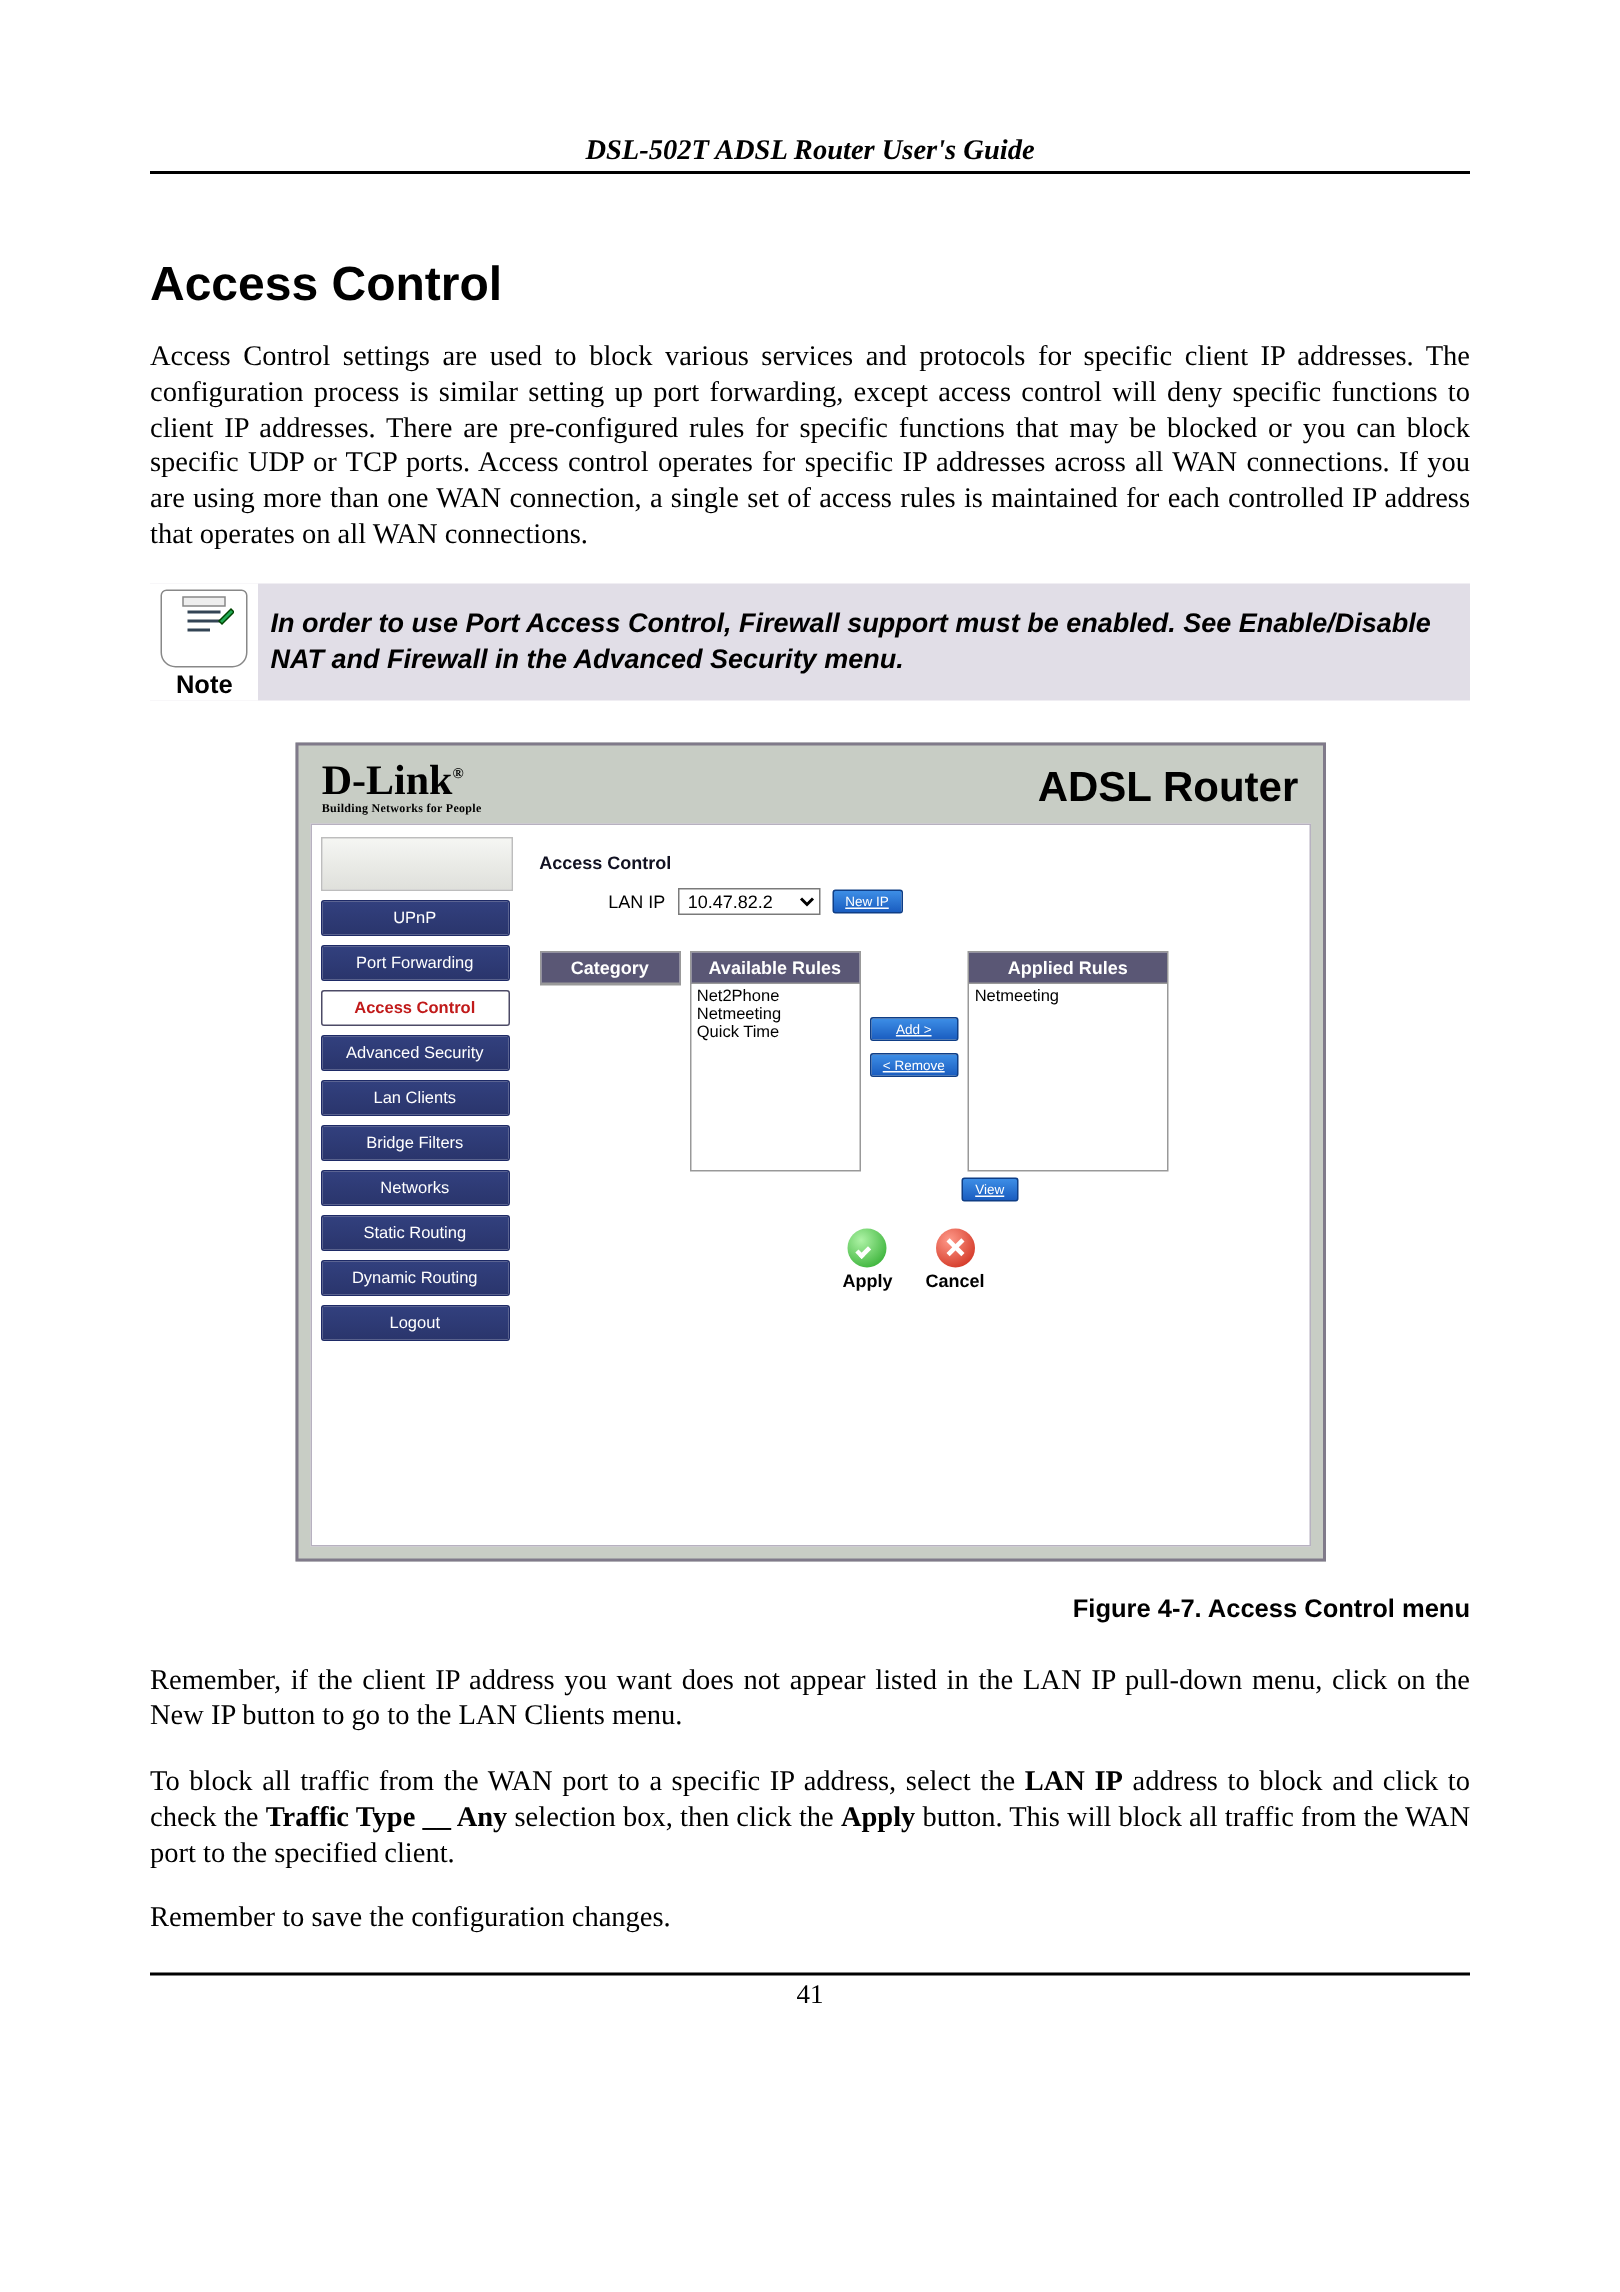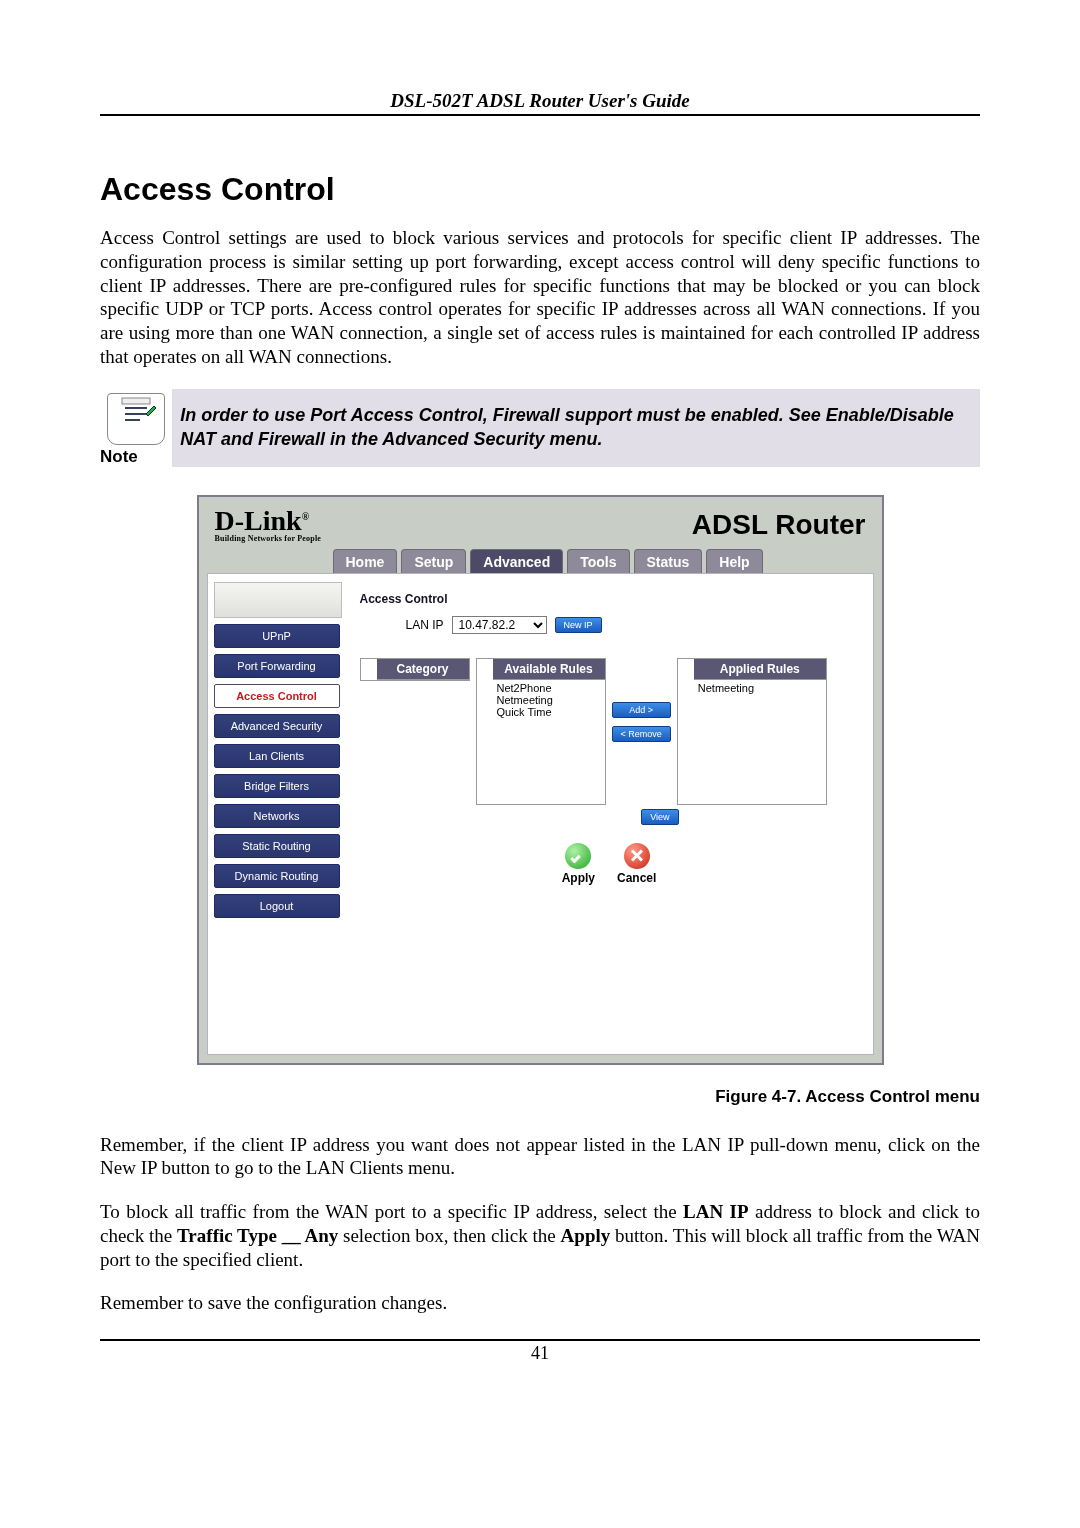--- a/index.html
+++ b/index.html
@@ -24,21 +24,21 @@
   }
   .para{
     font-size:19px;text-align:justify;margin:0 0 20px 0;
     line-height:1.25;
   }
   .note-row{
     display:flex;align-items:flex-start;background:#e1dee7;
     padding:0;margin:6px 0 28px 0;
   }
   .note-icon-cell{
-    background:#fff;text-align:left;width:110px;
+    background:#fff;text-align:center;width:110px;
     padding:4px 0 0 0;
   }
   .note-icon{
     width:56px;height:50px;border:1px solid #888;border-radius:4px 4px 10px 10px;
     margin:0 auto 2px auto;position:relative;background:#fff;
   }
   .note-icon svg{display:block;margin:auto}
   .note-label{font-family:Arial,sans-serif;font-weight:bold;font-size:17px}
   .note-text{
     font-style:italic;font-weight:bold;font-family:Arial,sans-serif;
@@ -94,27 +94,27 @@
   .sbtn.sel{background:#fff;color:#c11a1a;font-weight:bold;border:1px solid #4c4a66;}
   .content{
     flex:1;padding:12px 14px 12px 14px;font-family:Arial,sans-serif;font-size:12px;color:#000;
   }
   .acc-title{font-weight:bold;color:#112;margin:6px 0 10px 0;font-size:12px}
   .fld-row{display:flex;align-items:center;margin:4px 0;gap:8px}
   .fld-lbl{width:84px;text-align:right;font-size:12px}
   select.mini{font-size:12px;border:1px solid #7a7a7a;background:#fff;padding:0 14px 0 2px}
   .mini-btn{
     background:linear-gradient(#3d8ee6,#1a5dc0);color:#fff;border:1px solid #0f3e86;
-    font-size:9px;padding:2px 8px;border-radius:2px;font-family:Arial,sans-serif;
+    font-size:9px;padding:2px 8px;border-radius:2px;font-family:Arial,sans-serif;text-decoration:underline;
   }
   .rules{
     display:flex;margin-top:24px;align-items:flex-start;gap:6px;
   }
   .col{
-    border:1px solid #999;font-size:12px;padding-left:16px;
+    border:1px solid #999;font-size:12px;
   }
   .col .hd{
     background:#5a5775;color:#fff;font-weight:bold;text-align:center;
     padding:3px 4px;border-bottom:1px solid #999;white-space:nowrap;
   }
   .cat{width:92px}
   .cat .body{padding:6px 6px 40px 6px}
   .cat label{display:block;font-size:11px;line-height:1.6}
   .avail{width:112px}
   .avail .body{height:120px;padding:2px 4px;font-size:11px;border:0}
@@ -168,28 +168,20 @@
 
   <div class="shot-wrap">
     <div class="shot">
       <div class="brand-bar">
         <div class="dlink">
           <span>D-Link</span><sup style="font-size:10px">®</sup>
           <small>Building Networks for People</small>
         </div>
         <div class="adsl">ADSL Router</div>
       </div>
-      <div class="tabs" id="tabs">
-          <div class="tab">Home</div>
-          <div class="tab">Setup</div>
-          <div class="tab active">Advanced</div>
-          <div class="tab">Tools</div>
-          <div class="tab">Status</div>
-          <div class="tab">Help</div>
-        </div>
       <div class="inner">
         <div class="side">
           <div class="thumb"></div>
           <div id="side">
               <div class="sbtn">UPnP</div>
               <div class="sbtn">Port Forwarding</div>
               <div class="sbtn sel">Access Control</div>
               <div class="sbtn">Advanced Security</div>
               <div class="sbtn">Lan Clients</div>
               <div class="sbtn">Bridge Filters</div>

